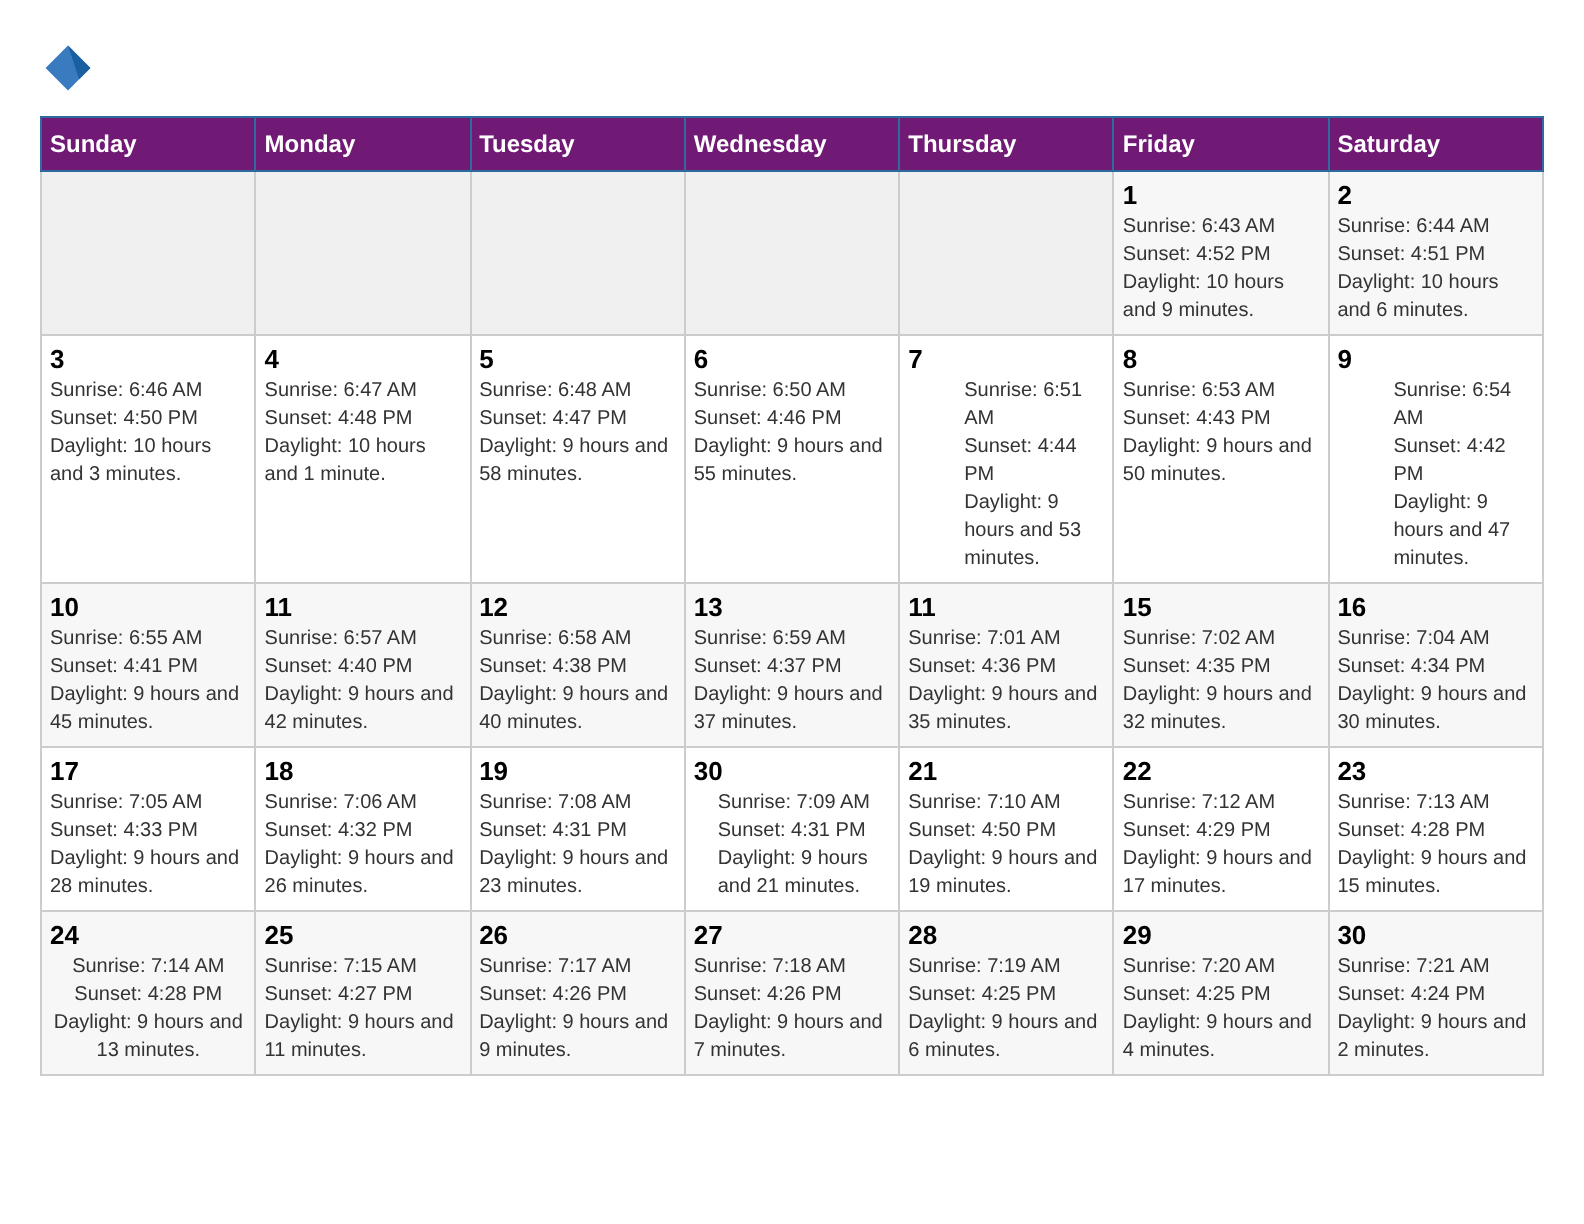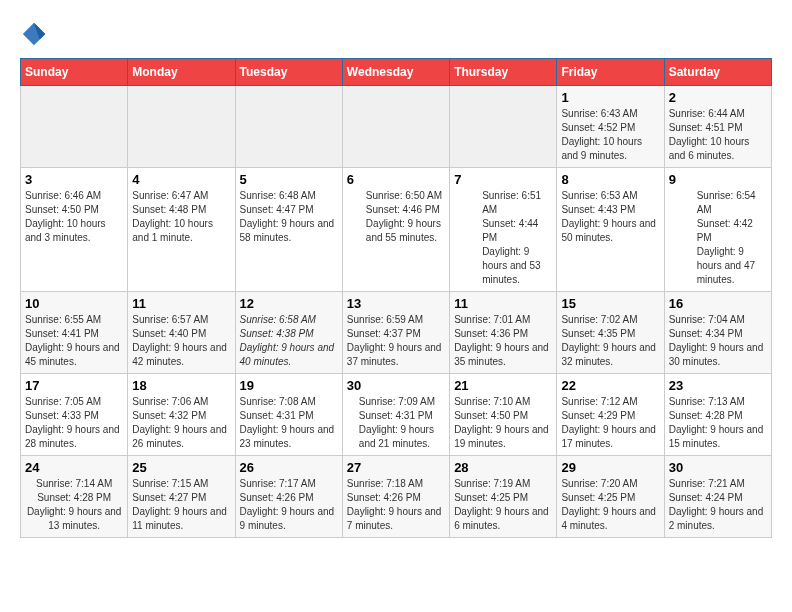--- a/index.html
+++ b/index.html
@@ -44,21 +44,21 @@
     .location {
       font-size: 16px;
       color: #555;
     }
     table {
       width: 100%;
       border-collapse: collapse;
       font-size: 11px;
     }
     thead tr th {
-      background: #ef4444;
+      background: #701a75;
       color: white;
       padding: 6px 4px;
       text-align: left;
       font-size: 12px;
       font-weight: bold;
       border: 1px solid #2d6aa0;
     }
     tbody tr td {
       border: 1px solid #ccc;
       vertical-align: top;
@@ -151,21 +151,21 @@
 Daylight: 10 hours and 1 minute.</div>
         </td>
         <td>
           <span class="day-num">5</span>
           <div class="day-info" style="white-space: pre-line;">Sunrise: 6:48 AM
 Sunset: 4:47 PM
 Daylight: 9 hours and 58 minutes.</div>
         </td>
         <td>
           <span class="day-num">6</span>
-          <div class="day-info" style="white-space: pre-line; margin-left: 19px;">Sunrise: 6:50 AM
+          <div class="day-info" style="white-space: pre-line;">Sunrise: 6:50 AM
 Sunset: 4:46 PM
 Daylight: 9 hours and 55 minutes.</div>
         </td>
         <td>
           <span class="day-num">7</span>
           <div class="day-info" style="white-space: pre-line; margin-left: 28px;">Sunrise: 6:51 AM
 Sunset: 4:44 PM
 Daylight: 9 hours and 53 minutes.</div>
         </td>
         <td>
@@ -189,21 +189,21 @@
 Daylight: 9 hours and 45 minutes.</div>
         </td>
         <td>
           <span class="day-num">11</span>
           <div class="day-info" style="white-space: pre-line;">Sunrise: 6:57 AM
 Sunset: 4:40 PM
 Daylight: 9 hours and 42 minutes.</div>
         </td>
         <td>
           <span class="day-num">12</span>
-          <div class="day-info" style="white-space: pre-line; font-style: italic;">Sunrise: 6:58 AM
+          <div class="day-info" style="white-space: pre-line;">Sunrise: 6:58 AM
 Sunset: 4:38 PM
 Daylight: 9 hours and 40 minutes.</div>
         </td>
         <td>
           <span class="day-num">13</span>
           <div class="day-info" style="white-space: pre-line;">Sunrise: 6:59 AM
 Sunset: 4:37 PM
 Daylight: 9 hours and 37 minutes.</div>
         </td>
         <td>

